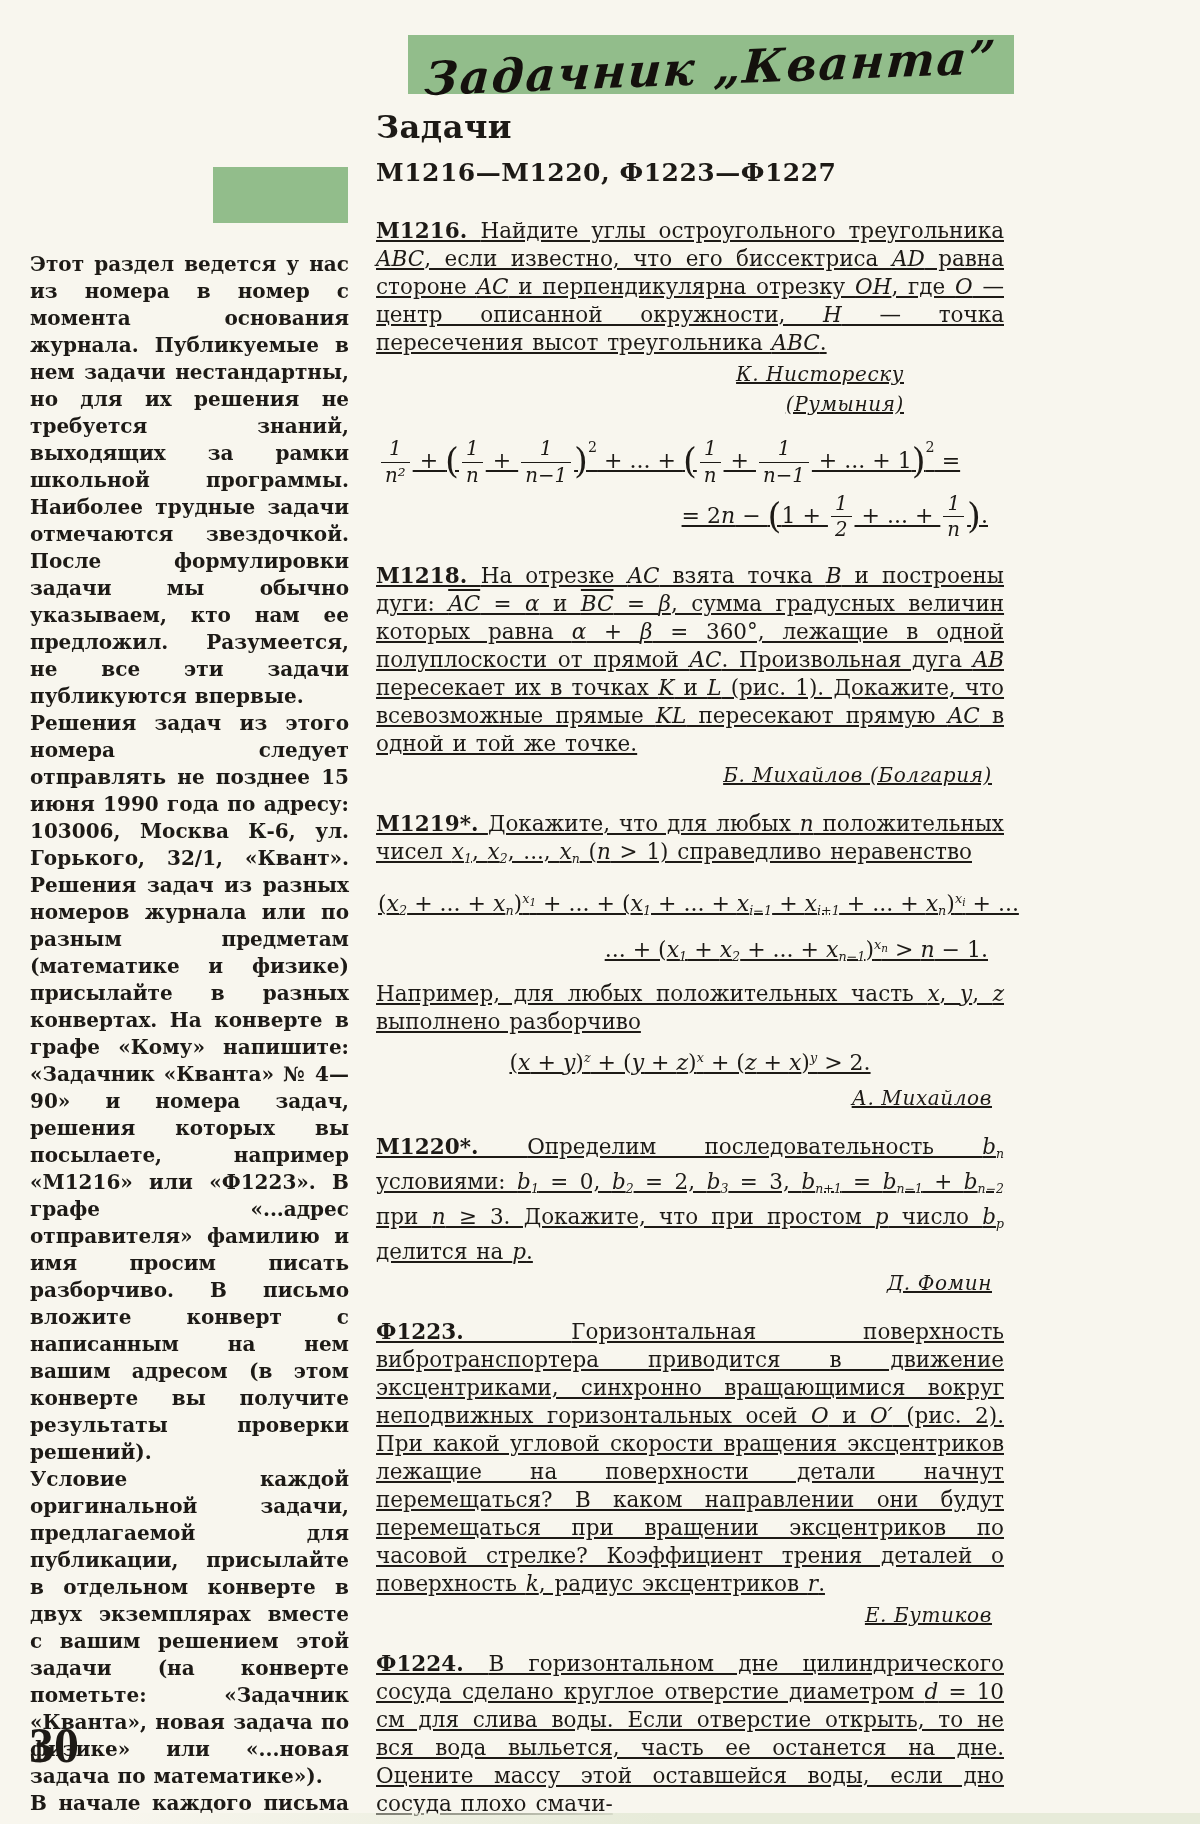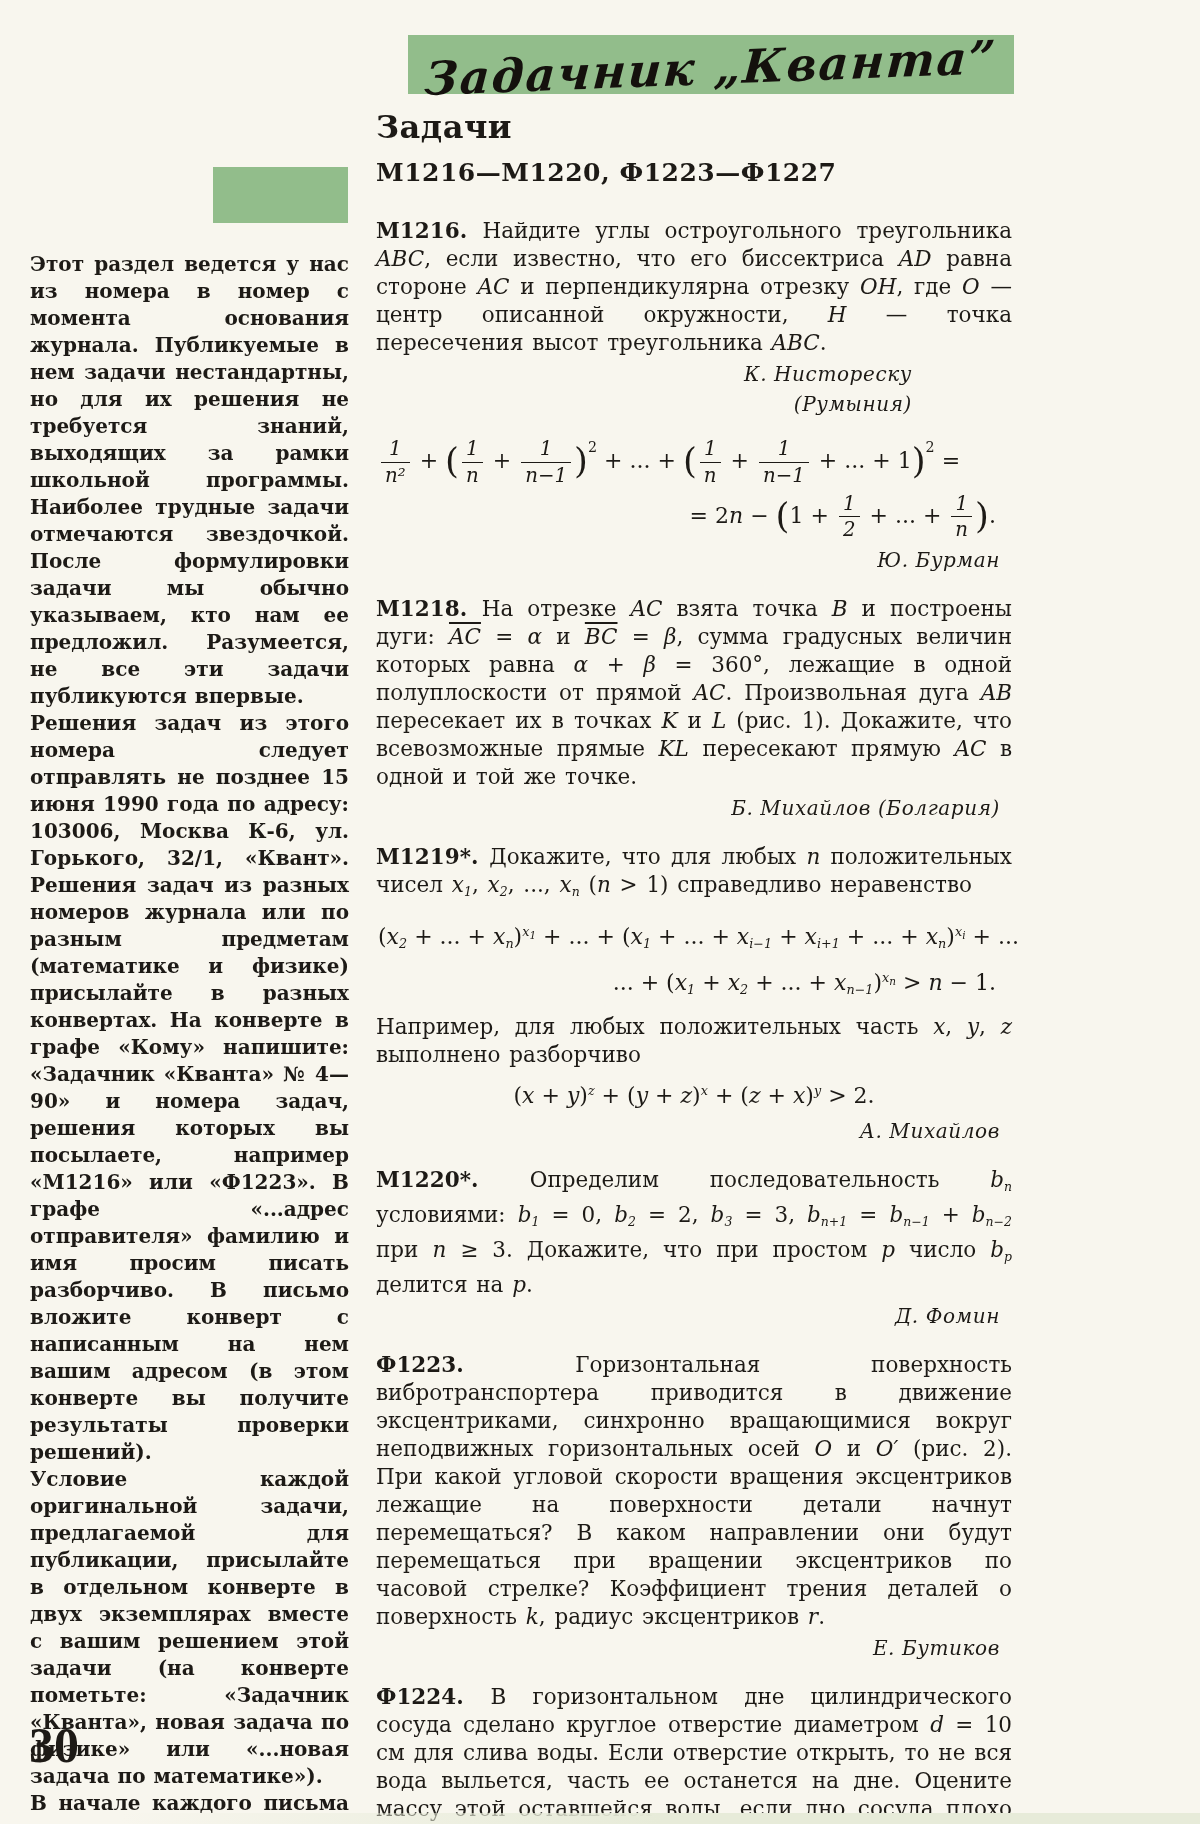--- a/index.html
+++ b/index.html
@@ -12,21 +12,21 @@
      transform:rotate(-2.2deg) skewX(-6deg);white-space:nowrap;}
   .green-block{position:absolute;left:213px;top:167px;width:135px;height:56px;}
   
   .intro{position:absolute;left:30px;top:251px;width:319px;
      font-size:20px;line-height:27px;font-weight:700;text-align:justify;word-spacing:1px;}
   .intro p{margin:0;}
   
   .main{position:absolute;left:376px;top:108px;width:636px;}
   .section-title{font-size:32px;font-weight:700;margin:0 0 8px 0;letter-spacing:.5px;}
   .section-range{font-size:25px;font-weight:700;margin:12px 0 30px 0;letter-spacing:.5px;}
-  .problem{margin:0 0 22px 0;}
+  .problem{margin:0 8px 22px 0;text-decoration:underline;}
   .p-body{font-size:21.5px;line-height:28px;text-align:justify;word-spacing:2px;}
   .author{text-align:right;font-style:italic;font-size:20px;line-height:25px;
      letter-spacing:.6px;margin:5px 0 2px 0;padding-right:12px;}
   .author.deep{padding-right:100px;}
   
   .f-line{font-size:22px;line-height:30px;margin:16px 0 8px 2px;white-space:nowrap;}
   .f-right{text-align:right;padding-right:16px;margin-top:4px;}
   .f-center{text-align:center;margin:12px 0 8px 0;}
   .tk-t{font-style:normal;}
   .tk-i{font-style:italic;}
@@ -73,21 +73,20 @@
 
     <div class="problem">
       <div class="p-body"><span class="tk tk-b">М1216.  </span><span class="tk tk-t">Найдите углы остроугольного треугольника </span><span class="tk tk-i">ABC</span><span class="tk tk-t">, если известно, что его биссектриса </span><span class="tk tk-i">AD</span><span class="tk tk-t"> равна стороне </span><span class="tk tk-i">AC</span><span class="tk tk-t"> и перпендикулярна отрезку </span><span class="tk tk-i">OH</span><span class="tk tk-t">, где </span><span class="tk tk-i">O</span><span class="tk tk-t"> — центр описанной окружности, </span><span class="tk tk-i">H</span><span class="tk tk-t"> — точка пересечения высот треугольника </span><span class="tk tk-i">ABC</span><span class="tk tk-t">.</span></div>
       <div class="author deep">К. Нистореску</div>
       <div class="author deep">(Румыния)</div>
     </div>
 
     <div class="problem">
       <div class="f-line"><span class="tk tk-t frac"><span class="num">1</span><span class="den">n²</span></span><span class="tk tk-t"> + </span><span class="tk tk-t big">(</span><span class="tk tk-t frac"><span class="num">1</span><span class="den">n</span></span><span class="tk tk-t"> + </span><span class="tk tk-t frac"><span class="num">1</span><span class="den">n−1</span></span><span class="tk tk-t big">)<sup>2</sup></span><span class="tk tk-t"> + ... + </span><span class="tk tk-t big">(</span><span class="tk tk-t frac"><span class="num">1</span><span class="den">n</span></span><span class="tk tk-t"> + </span><span class="tk tk-t frac"><span class="num">1</span><span class="den">n−1</span></span><span class="tk tk-t"> + ... + 1</span><span class="tk tk-t big">)<sup>2</sup></span><span class="tk tk-t"> =</span></div>
       <div class="f-line f-right"><span class="tk tk-t">= 2</span><span class="tk tk-i">n</span><span class="tk tk-t"> − </span><span class="tk tk-t big">(</span><span class="tk tk-t">1 + </span><span class="tk tk-t frac"><span class="num">1</span><span class="den">2</span></span><span class="tk tk-t"> + ... + </span><span class="tk tk-t frac"><span class="num">1</span><span class="den">n</span></span><span class="tk tk-t big">)</span><span class="tk tk-t">.</span></div>
-      <div class="author">Ю. Бурман</div>
     </div>
 
     <div class="problem">
       <div class="p-body"><span class="tk tk-b">М1218.  </span><span class="tk tk-t">На отрезке </span><span class="tk tk-i">AC</span><span class="tk tk-t"> взята точка </span><span class="tk tk-i">B</span><span class="tk tk-t"> и построены дуги: </span><span class="tk tk-i ov">AC</span><span class="tk tk-t"> = </span><span class="tk tk-i">α</span><span class="tk tk-t"> и </span><span class="tk tk-i ov">BC</span><span class="tk tk-t"> = </span><span class="tk tk-i">β</span><span class="tk tk-t">, сумма градусных величин которых равна </span><span class="tk tk-i">α</span><span class="tk tk-t"> + </span><span class="tk tk-i">β</span><span class="tk tk-t"> = 360°, лежащие в одной полуплоскости от прямой </span><span class="tk tk-i">AC</span><span class="tk tk-t">. Произвольная дуга </span><span class="tk tk-i">AB</span><span class="tk tk-t"> пересекает их в точках </span><span class="tk tk-i">K</span><span class="tk tk-t"> и </span><span class="tk tk-i">L</span><span class="tk tk-t"> (рис. 1). Докажите, что всевозможные прямые </span><span class="tk tk-i">KL</span><span class="tk tk-t"> пересекают прямую </span><span class="tk tk-i">AC</span><span class="tk tk-t"> в одной и той же точке.</span></div>
       <div class="author">Б. Михайлов (Болгария)</div>
     </div>
 
     <div class="problem">
       <div class="p-body"><span class="tk tk-b">М1219*.  </span><span class="tk tk-t">Докажите, что для любых </span><span class="tk tk-i">n</span><span class="tk tk-t"> положительных чисел </span><span class="tk tk-i">x<sub>1</sub></span><span class="tk tk-t">, </span><span class="tk tk-i">x<sub>2</sub></span><span class="tk tk-t">, ..., </span><span class="tk tk-i">x<sub>n</sub></span><span class="tk tk-t">  (</span><span class="tk tk-i">n</span><span class="tk tk-t"> &gt; 1)  справедливо неравенство</span></div>
       <div class="f-line"><span class="tk tk-t">(</span><span class="tk tk-i">x<sub>2</sub></span><span class="tk tk-t"> + ... + </span><span class="tk tk-i">x<sub>n</sub></span><span class="tk tk-t">)<sup class="e-it">x<sub>1</sub></sup></span><span class="tk tk-t"> + ... + (</span><span class="tk tk-i">x<sub>1</sub></span><span class="tk tk-t"> + ... + </span><span class="tk tk-i">x<sub>i−1</sub></span><span class="tk tk-t"> + </span><span class="tk tk-i">x<sub>i+1</sub></span><span class="tk tk-t"> + ... + </span><span class="tk tk-i">x<sub>n</sub></span><span class="tk tk-t">)<sup class="e-it">x<sub>i</sub></sup></span><span class="tk tk-t"> + ...</span></div>

